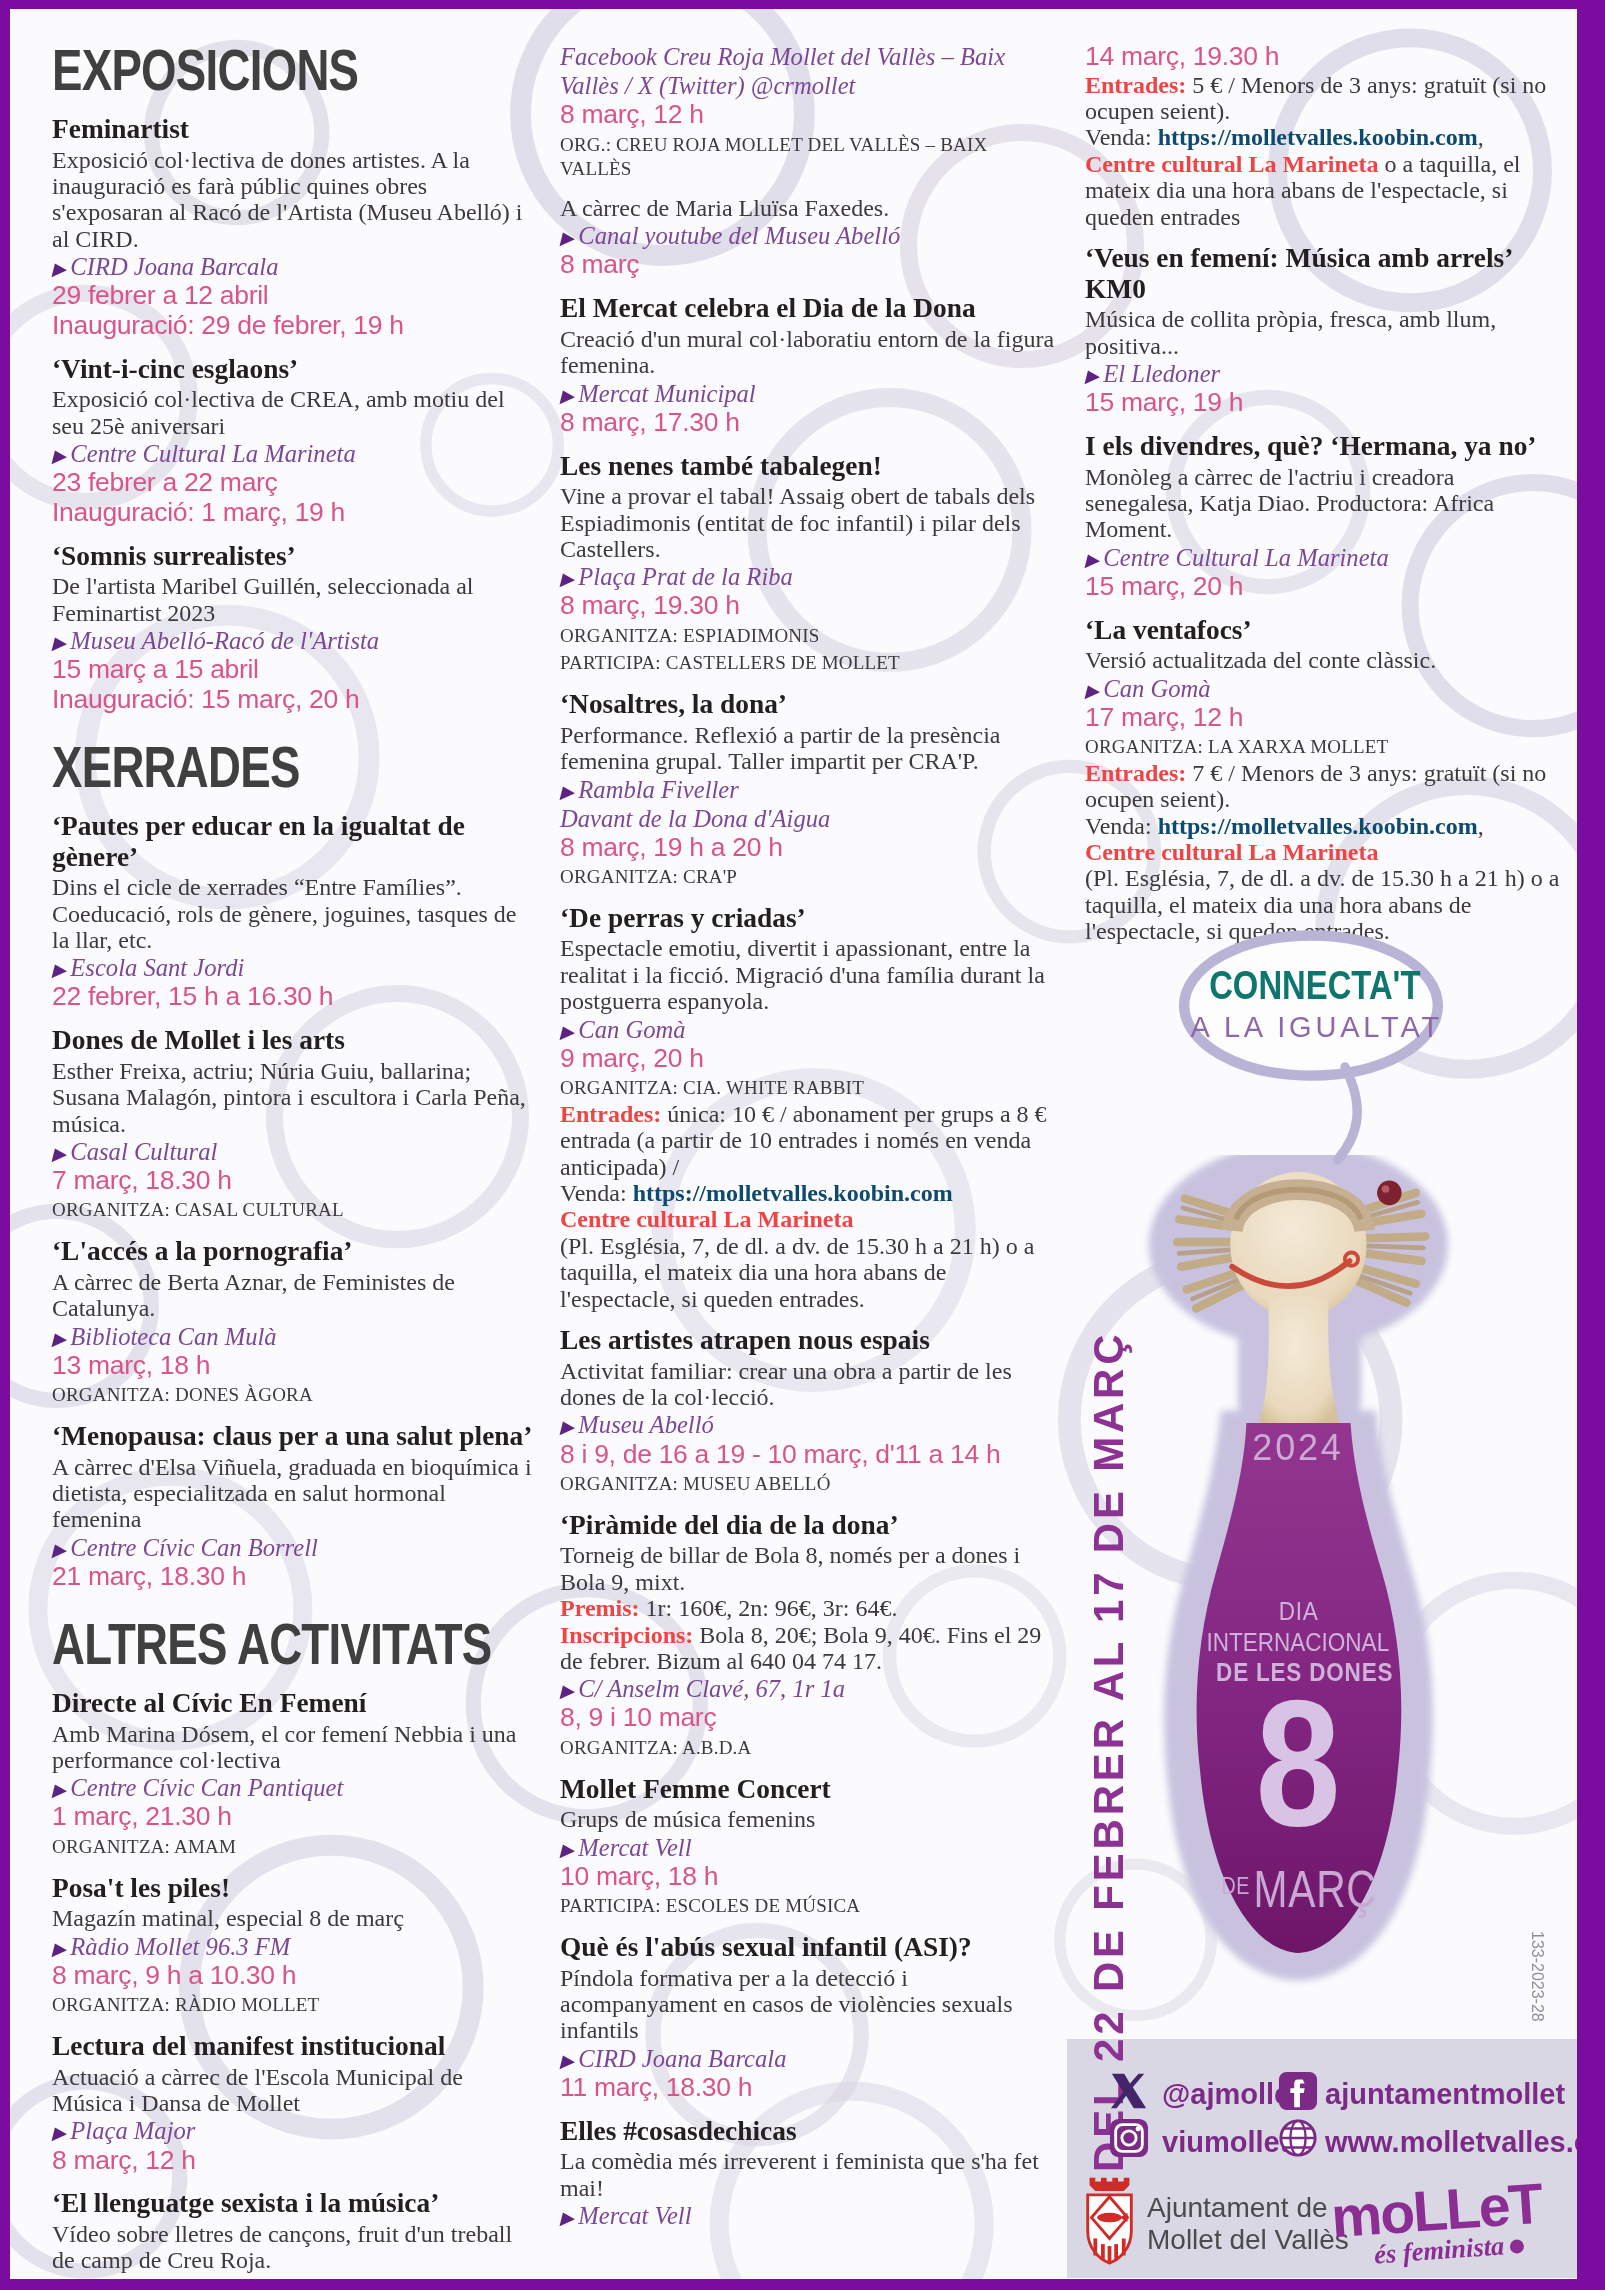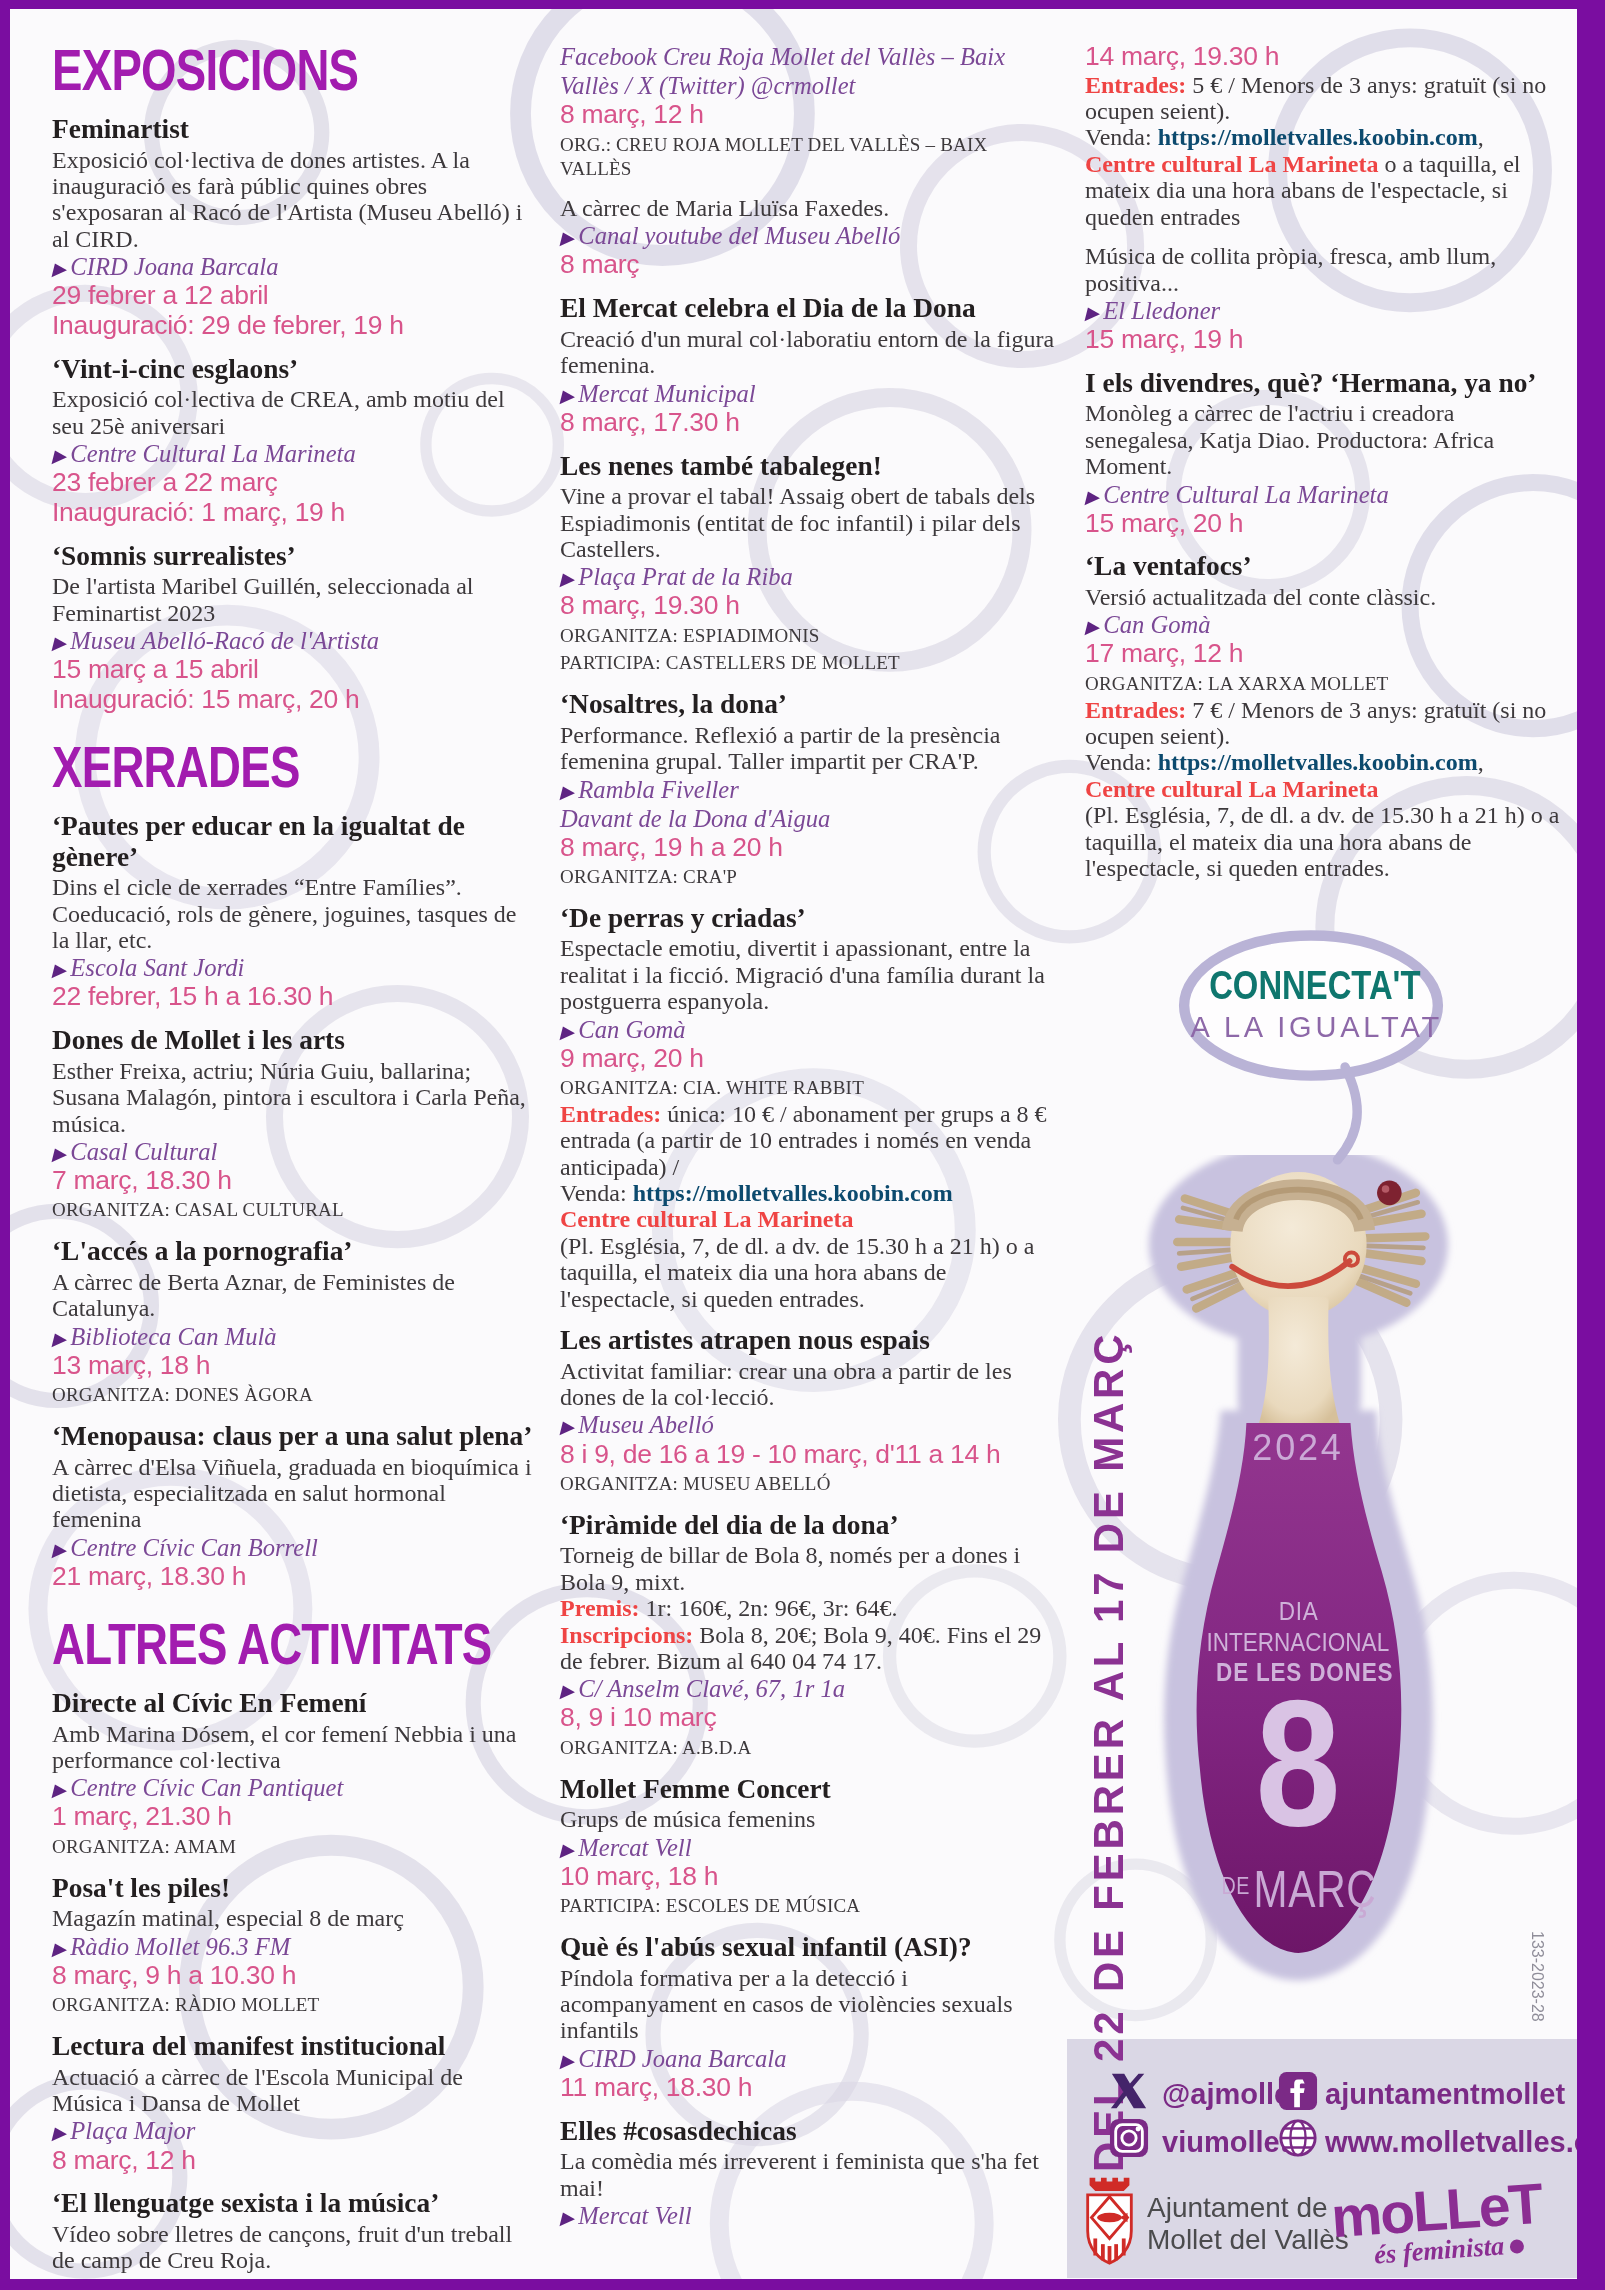--- a/index.html
+++ b/index.html
@@ -12,21 +12,21 @@
   #bar-top{left:0;top:0;width:1605px;height:8.5px;}
   #bar-left{left:0;top:0;width:9.5px;height:2290px;}
   #bar-right{left:1577px;top:0;width:28px;height:2290px;}
   #bar-bottom{left:0;top:2279px;width:1605px;height:11.4px;}
   
   .col{position:absolute;top:42px;z-index:5;}
   #col1{left:52px;width:481px;}
   #col2{left:560px;width:497px;}
   #col3{left:1085px;width:478px;}
   .sec{font-family:"Liberation Sans",sans-serif;font-weight:800;font-size:57px;
-       color:#a21caf;margin:24.6px 0 15px;line-height:1;}
+       color:#404040;margin:24.6px 0 15px;line-height:1;}
   .sec:first-child{margin-top:0;}
   .cond{display:inline-block;transform:scaleX(.8);transform-origin:0 60%;letter-spacing:-0.9px;white-space:nowrap;}
   .event{margin:0 0 13.2px;}
   .event p{margin:0;}
   .ttl{font-size:27.4px;font-weight:700;line-height:1.12;color:#231f20;margin:0 0 1.9px !important;}
   .body,.rich{font-size:24px;line-height:1.1;color:#3d393c;}
   .venue,.venue2{font-size:24.6px;line-height:1.18;color:#7b4896;font-style:italic;}
   .mk{color:#5e2382;font-size:18px;}
   .date{font-family:"Liberation Sans",sans-serif;font-size:26.5px;line-height:1.12;
         color:#d8548b;letter-spacing:-0.3px;}
@@ -267,20 +267,21 @@
         <p class="body">La comèdia més irreverent i feminista que s'ha fet mai!</p>
         <p class="venue"><span class="mk">▶ </span>Mercat Vell</p>
       </div>
     </div>
   <div class="col" id="col3">
       <div class="event">
         <p class="date">14 març, 19.30 h</p>
         <p class="rich"><span class="b">Entrades:</span><span>  5 € / Menors de 3 anys: gratuït (si no ocupen seient).</span><br><span>Venda: </span><span class="lnk">https://molletvalles.koobin.com</span><span>,</span><br><span class="b">Centre cultural La Marineta</span><span> o a taquilla, el mateix dia una hora abans de l'espectacle, si queden entrades</span></p>
       </div>
       <div class="event">
+        <p class="ttl">‘Veus en femení: Música amb arrels’ KM0</p>
         <p class="body">Música de collita pròpia, fresca, amb llum, positiva...</p>
         <p class="venue"><span class="mk">▶ </span>El Lledoner</p>
         <p class="date">15 març, 19 h</p>
       </div>
       <div class="event">
         <p class="ttl">I els divendres, què? ‘Hermana, ya no’</p>
         <p class="body">Monòleg a càrrec de l'actriu i creadora senegalesa, Katja Diao. Productora: Africa Moment.</p>
         <p class="venue"><span class="mk">▶ </span>Centre Cultural La Marineta</p>
         <p class="date">15 març, 20 h</p>
       </div>

